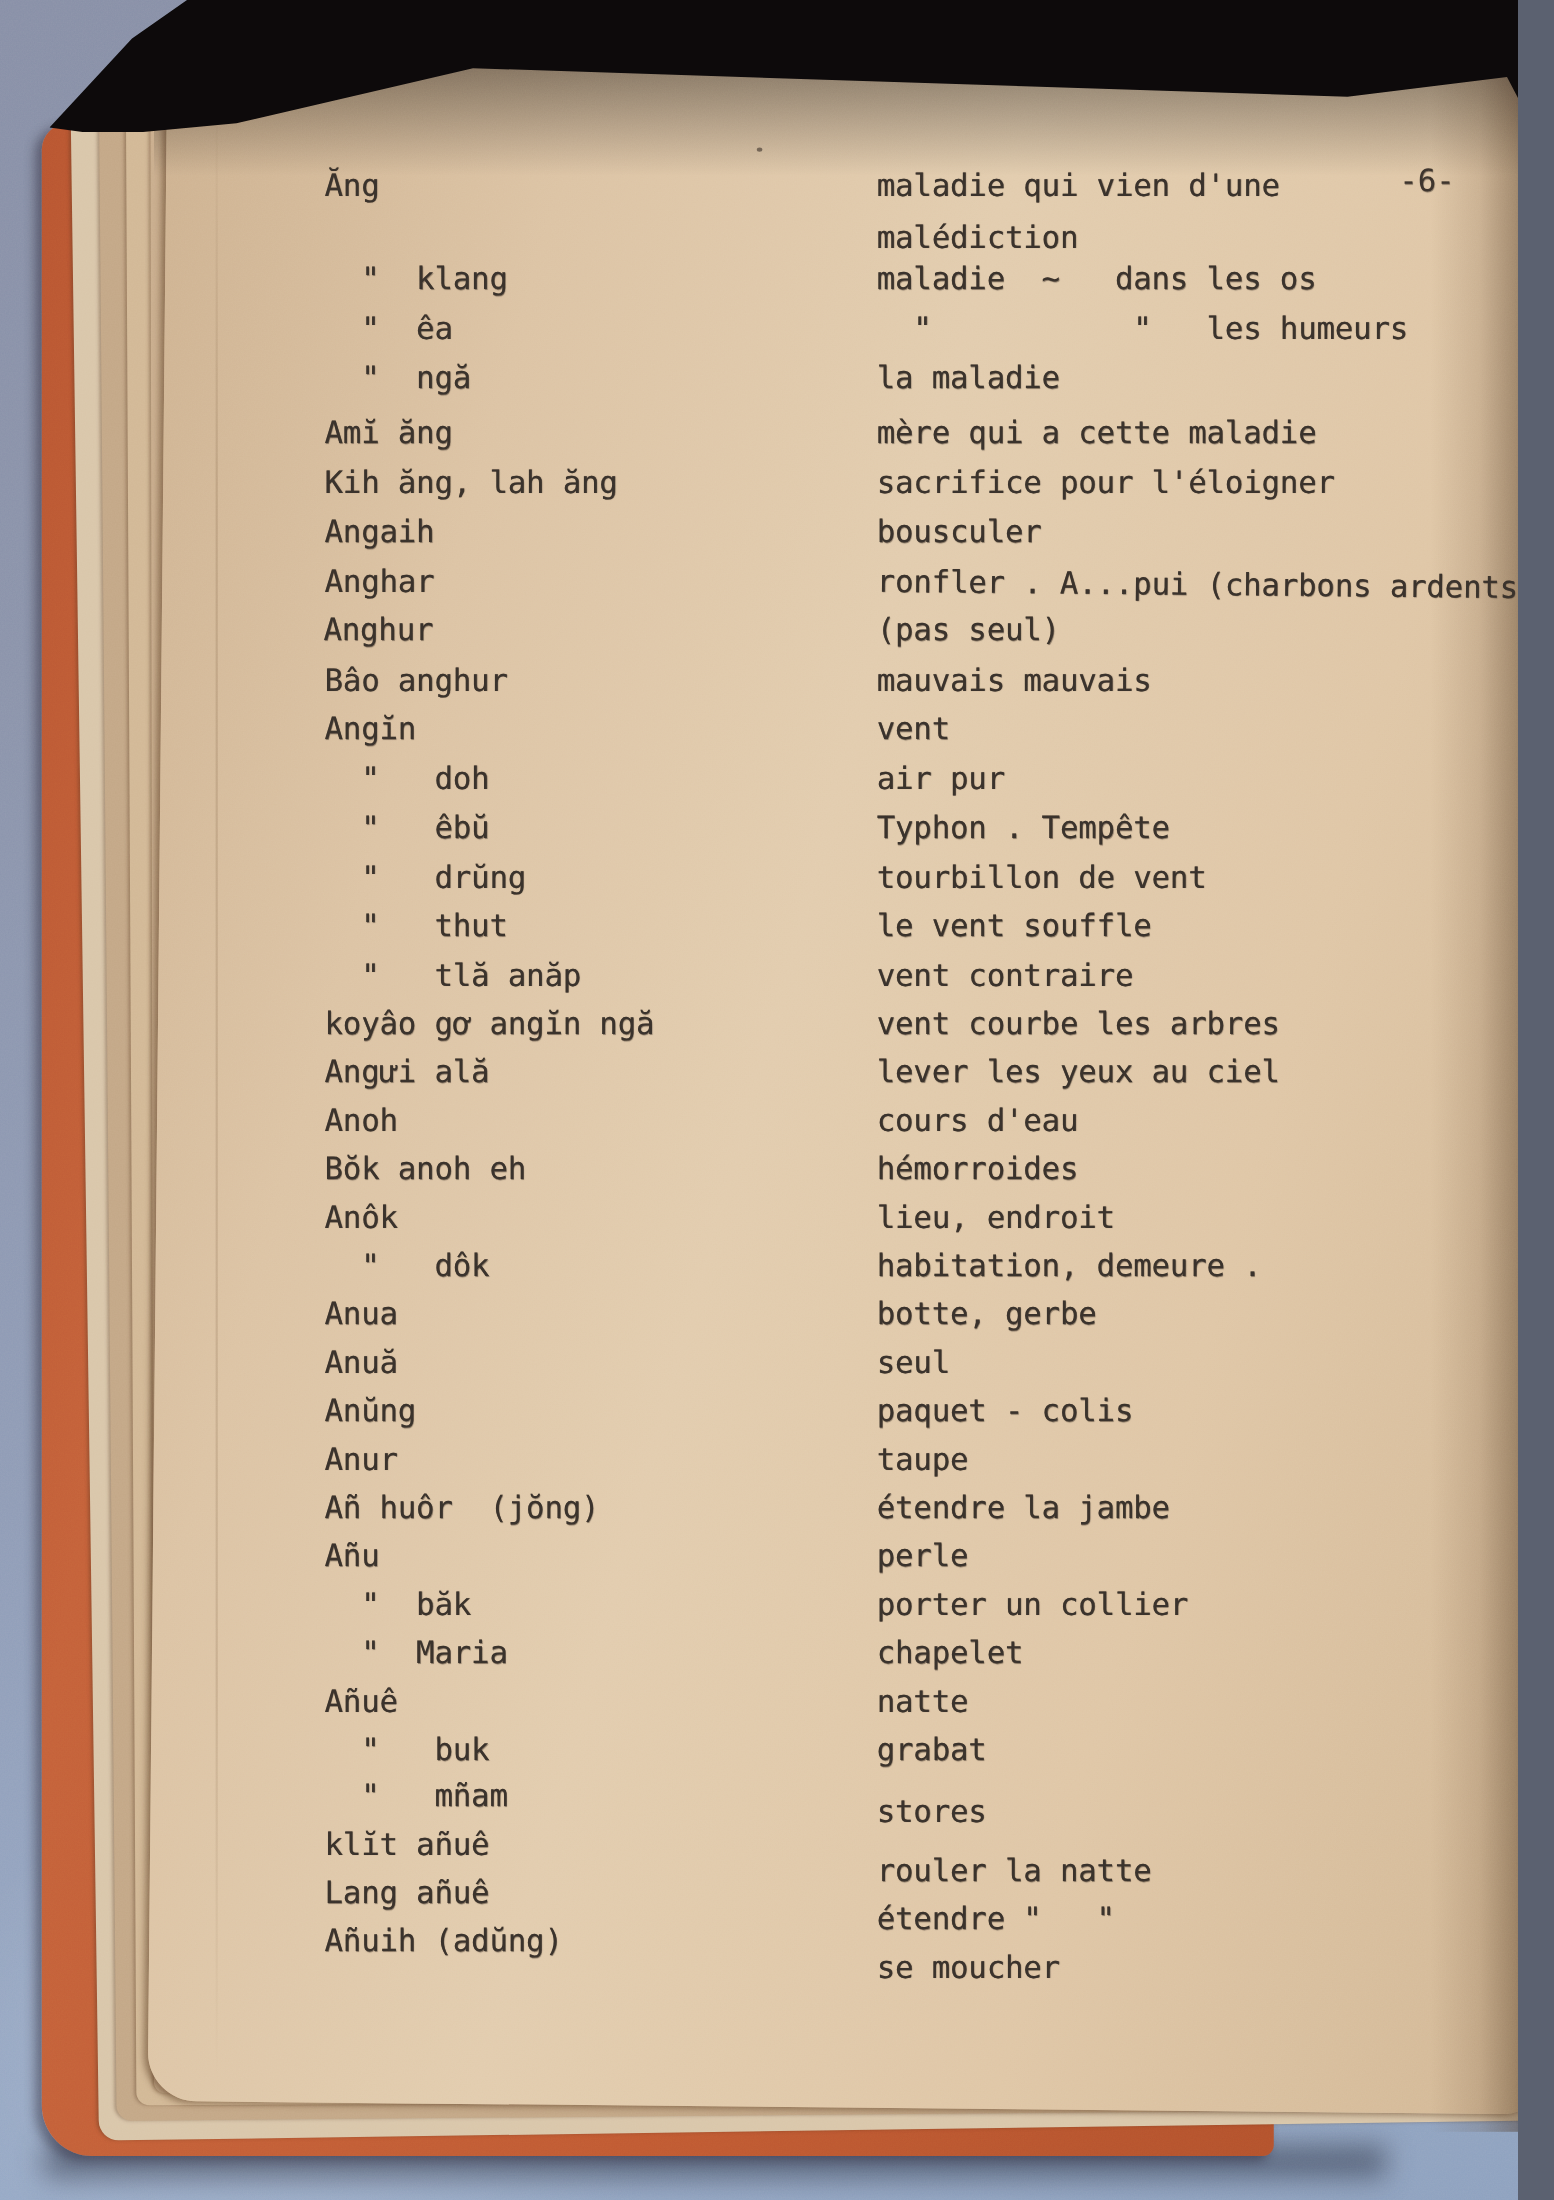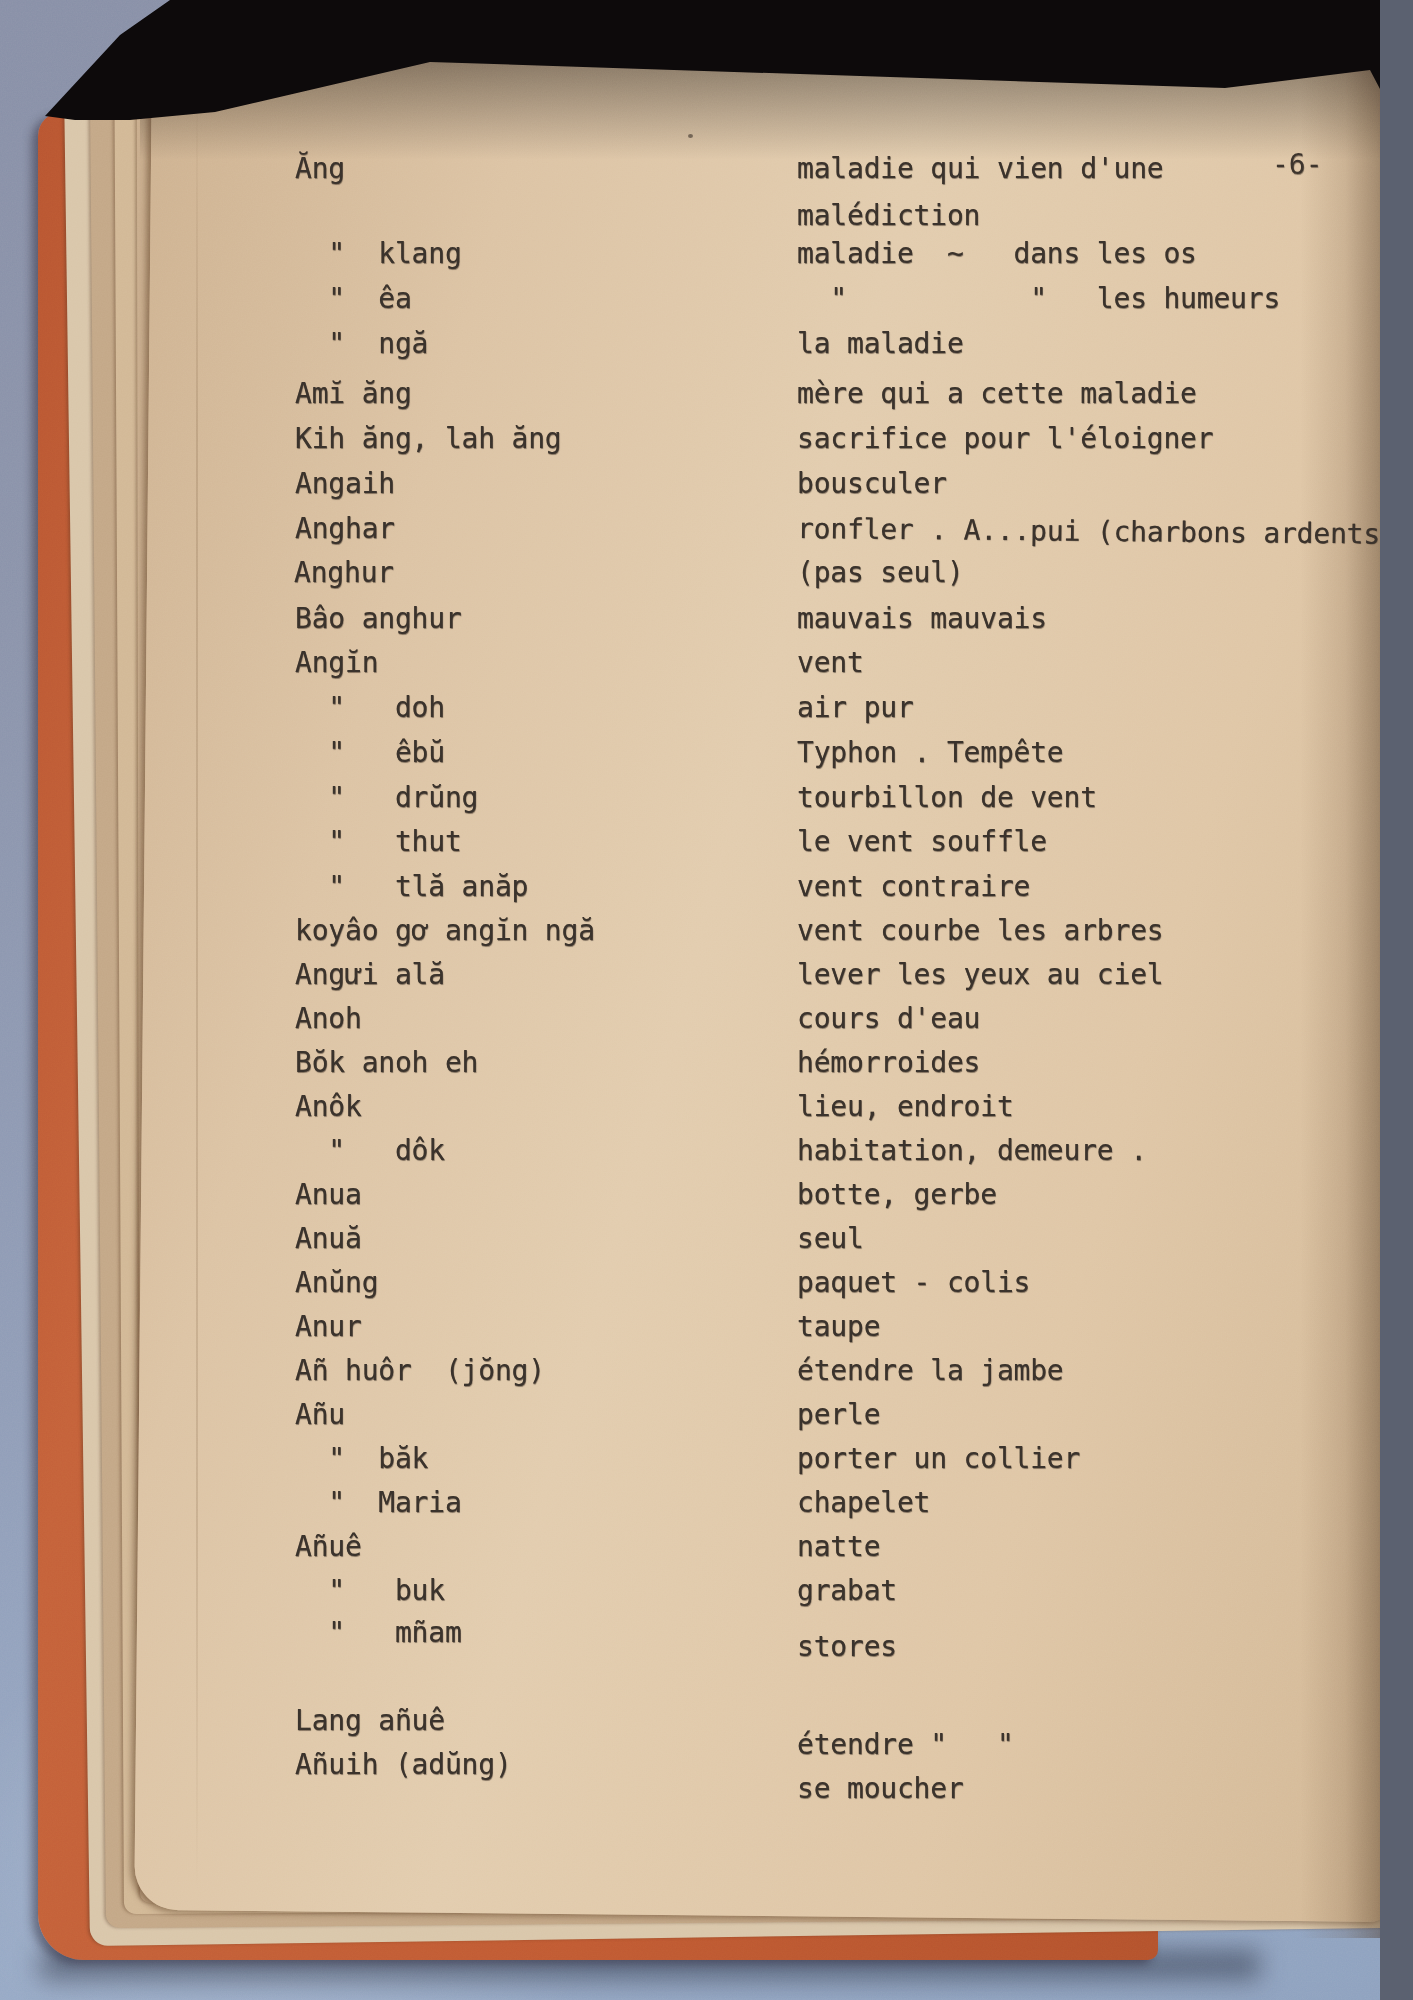--- a/index.html
+++ b/index.html
@@ -213,20 +213,24 @@
         <span class="cell" style="left: 797px;">natte</span>
       </div>
       <div class="row" style="top: 1574px;">
         <span class="cell" style="left: 295px;">  "   buk</span>
         <span class="cell" style="left: 797px;">grabat</span>
       </div>
       <div class="row" style="top: 1616px;">
         <span class="cell" style="left: 295px;">  "   mñam</span>
         <span class="cell" style="left: 797px; top: 14px;">stores</span>
       </div>
+      <div class="row" style="top: 1660px;">
+        <span class="cell" style="left: 295px;">klĭt añuê</span>
+        <span class="cell" style="left: 797px; top: 24px;">rouler la natte</span>
+      </div>
       <div class="row" style="top: 1704px;">
         <span class="cell" style="left: 295px;">Lang añuê</span>
         <span class="cell" style="left: 797px; top: 24px;">étendre "   "</span>
       </div>
       <div class="row" style="top: 1748px;">
         <span class="cell" style="left: 295px;">Añuih (adŭng)</span>
         <span class="cell" style="left: 797px; top: 24px;">se moucher</span>
       </div>
     </div>
   <div class="page-number">-6-</div>

